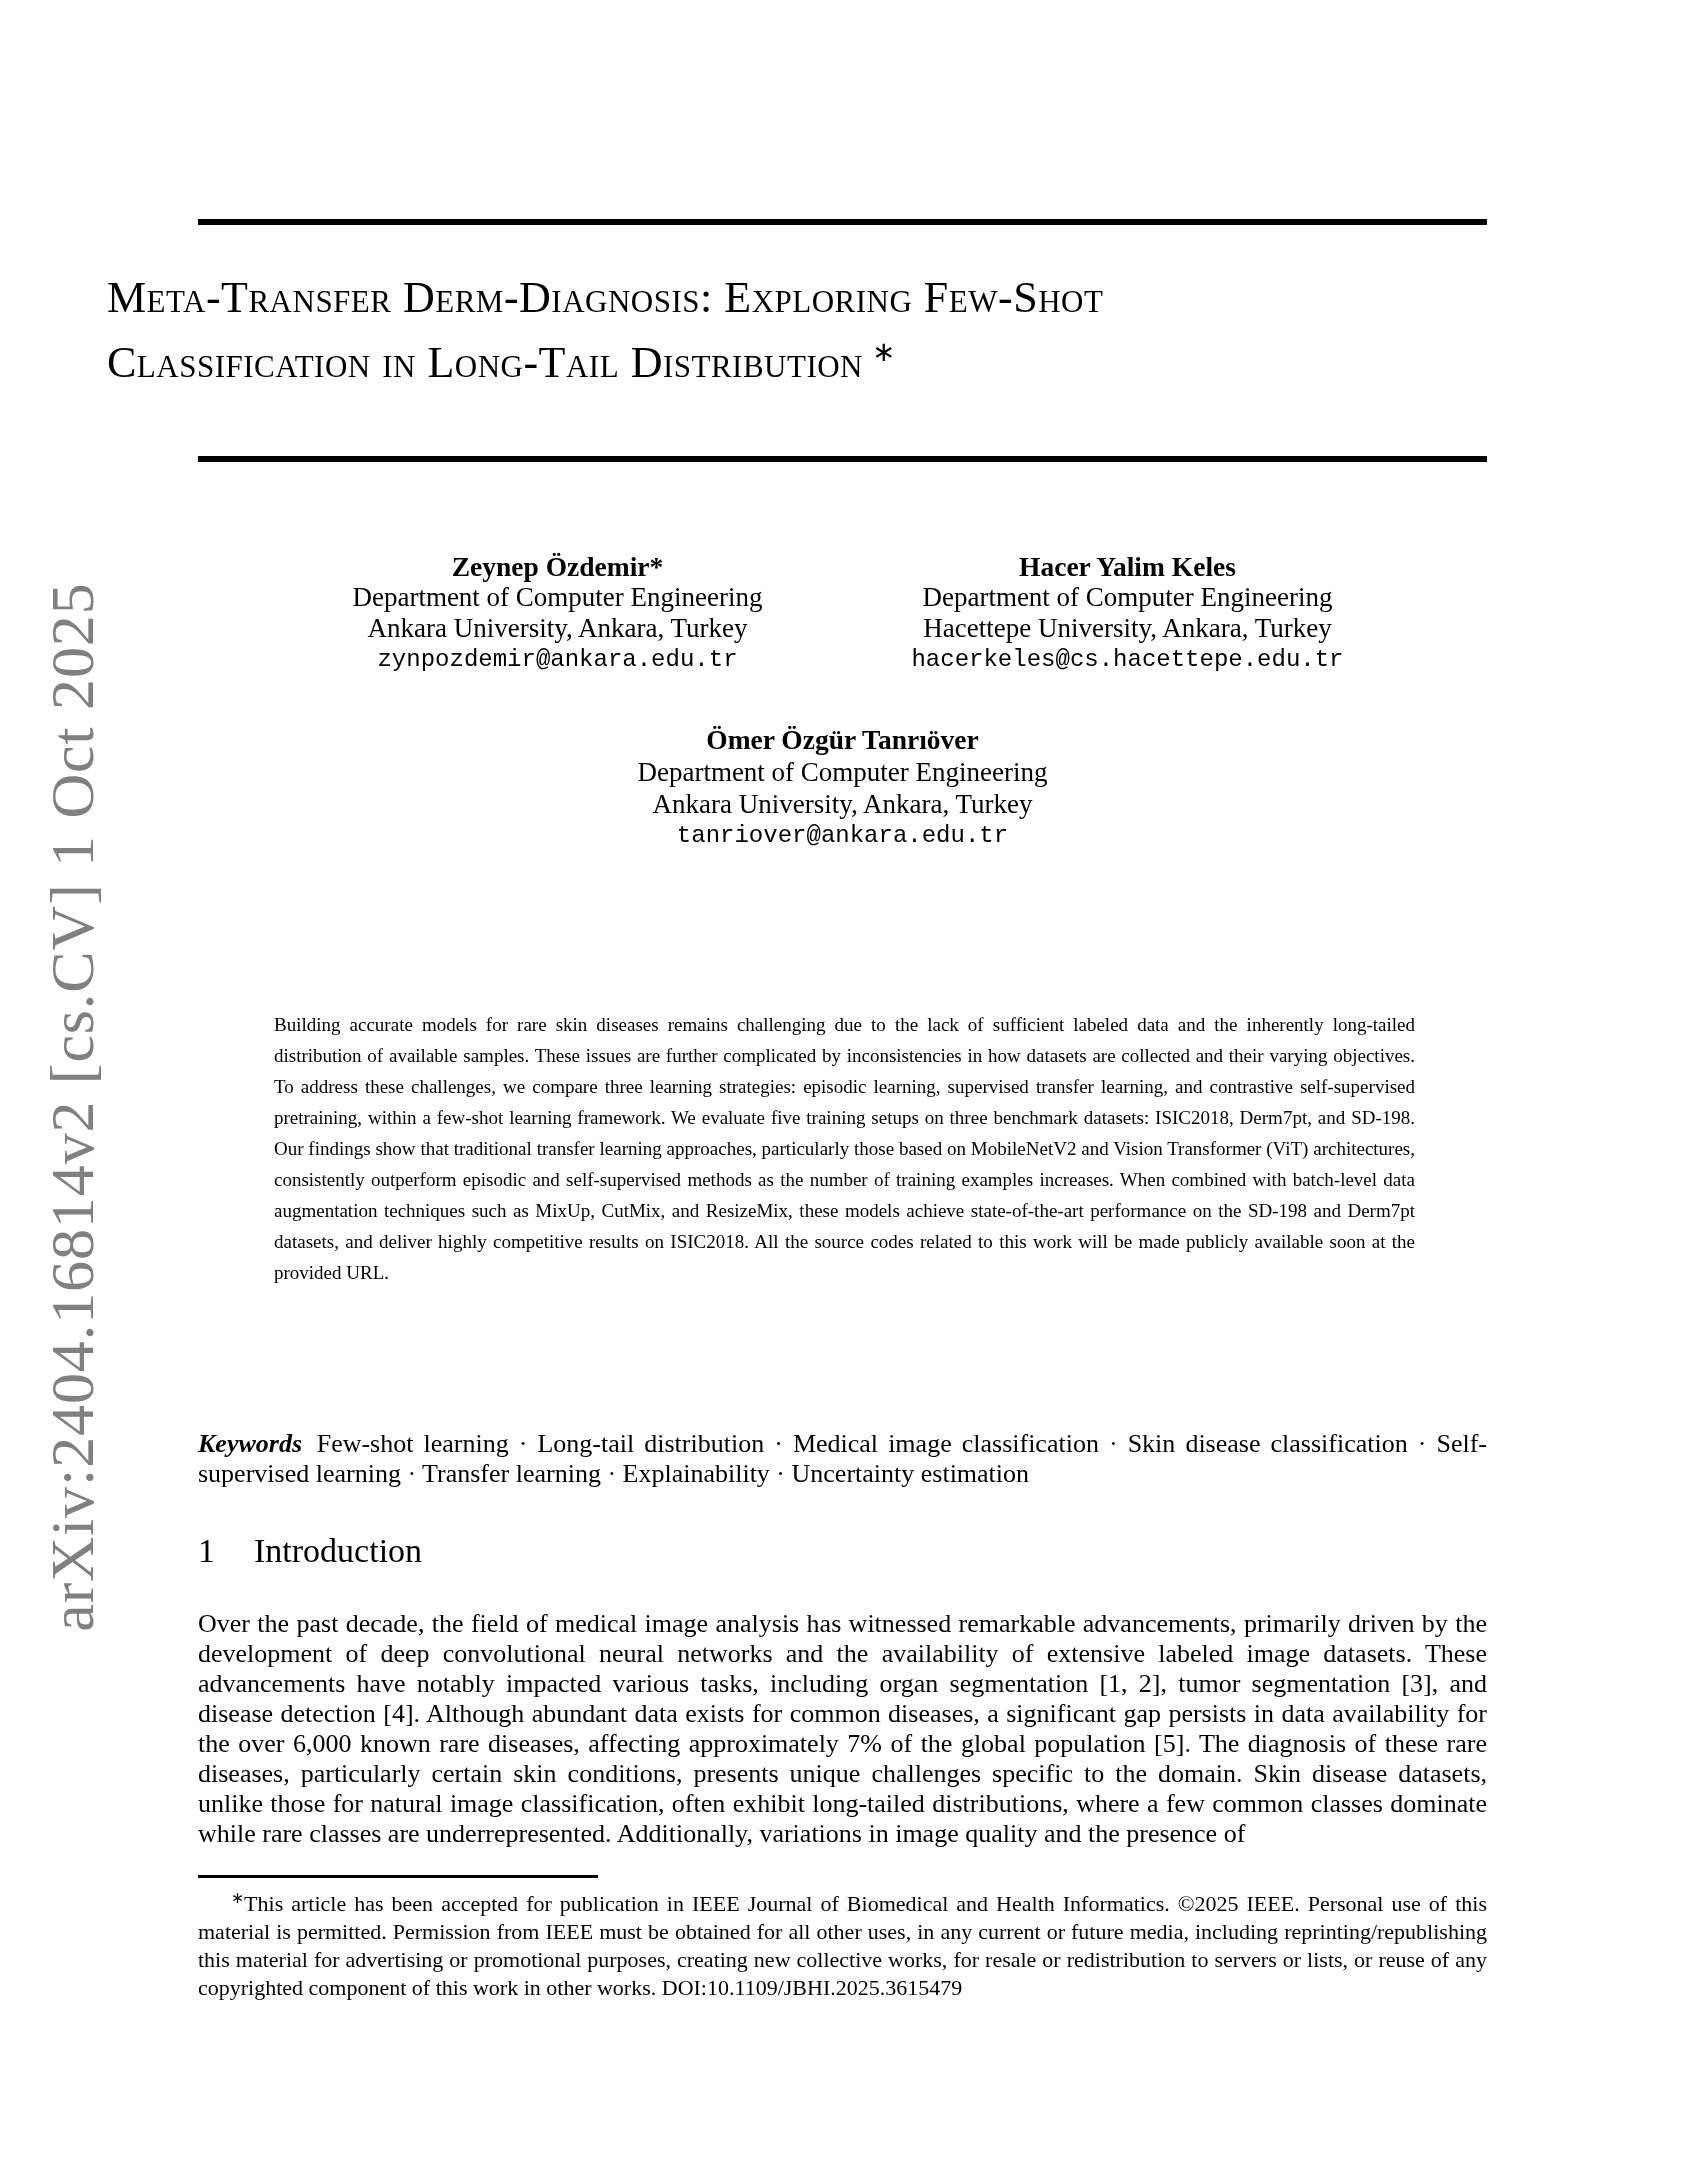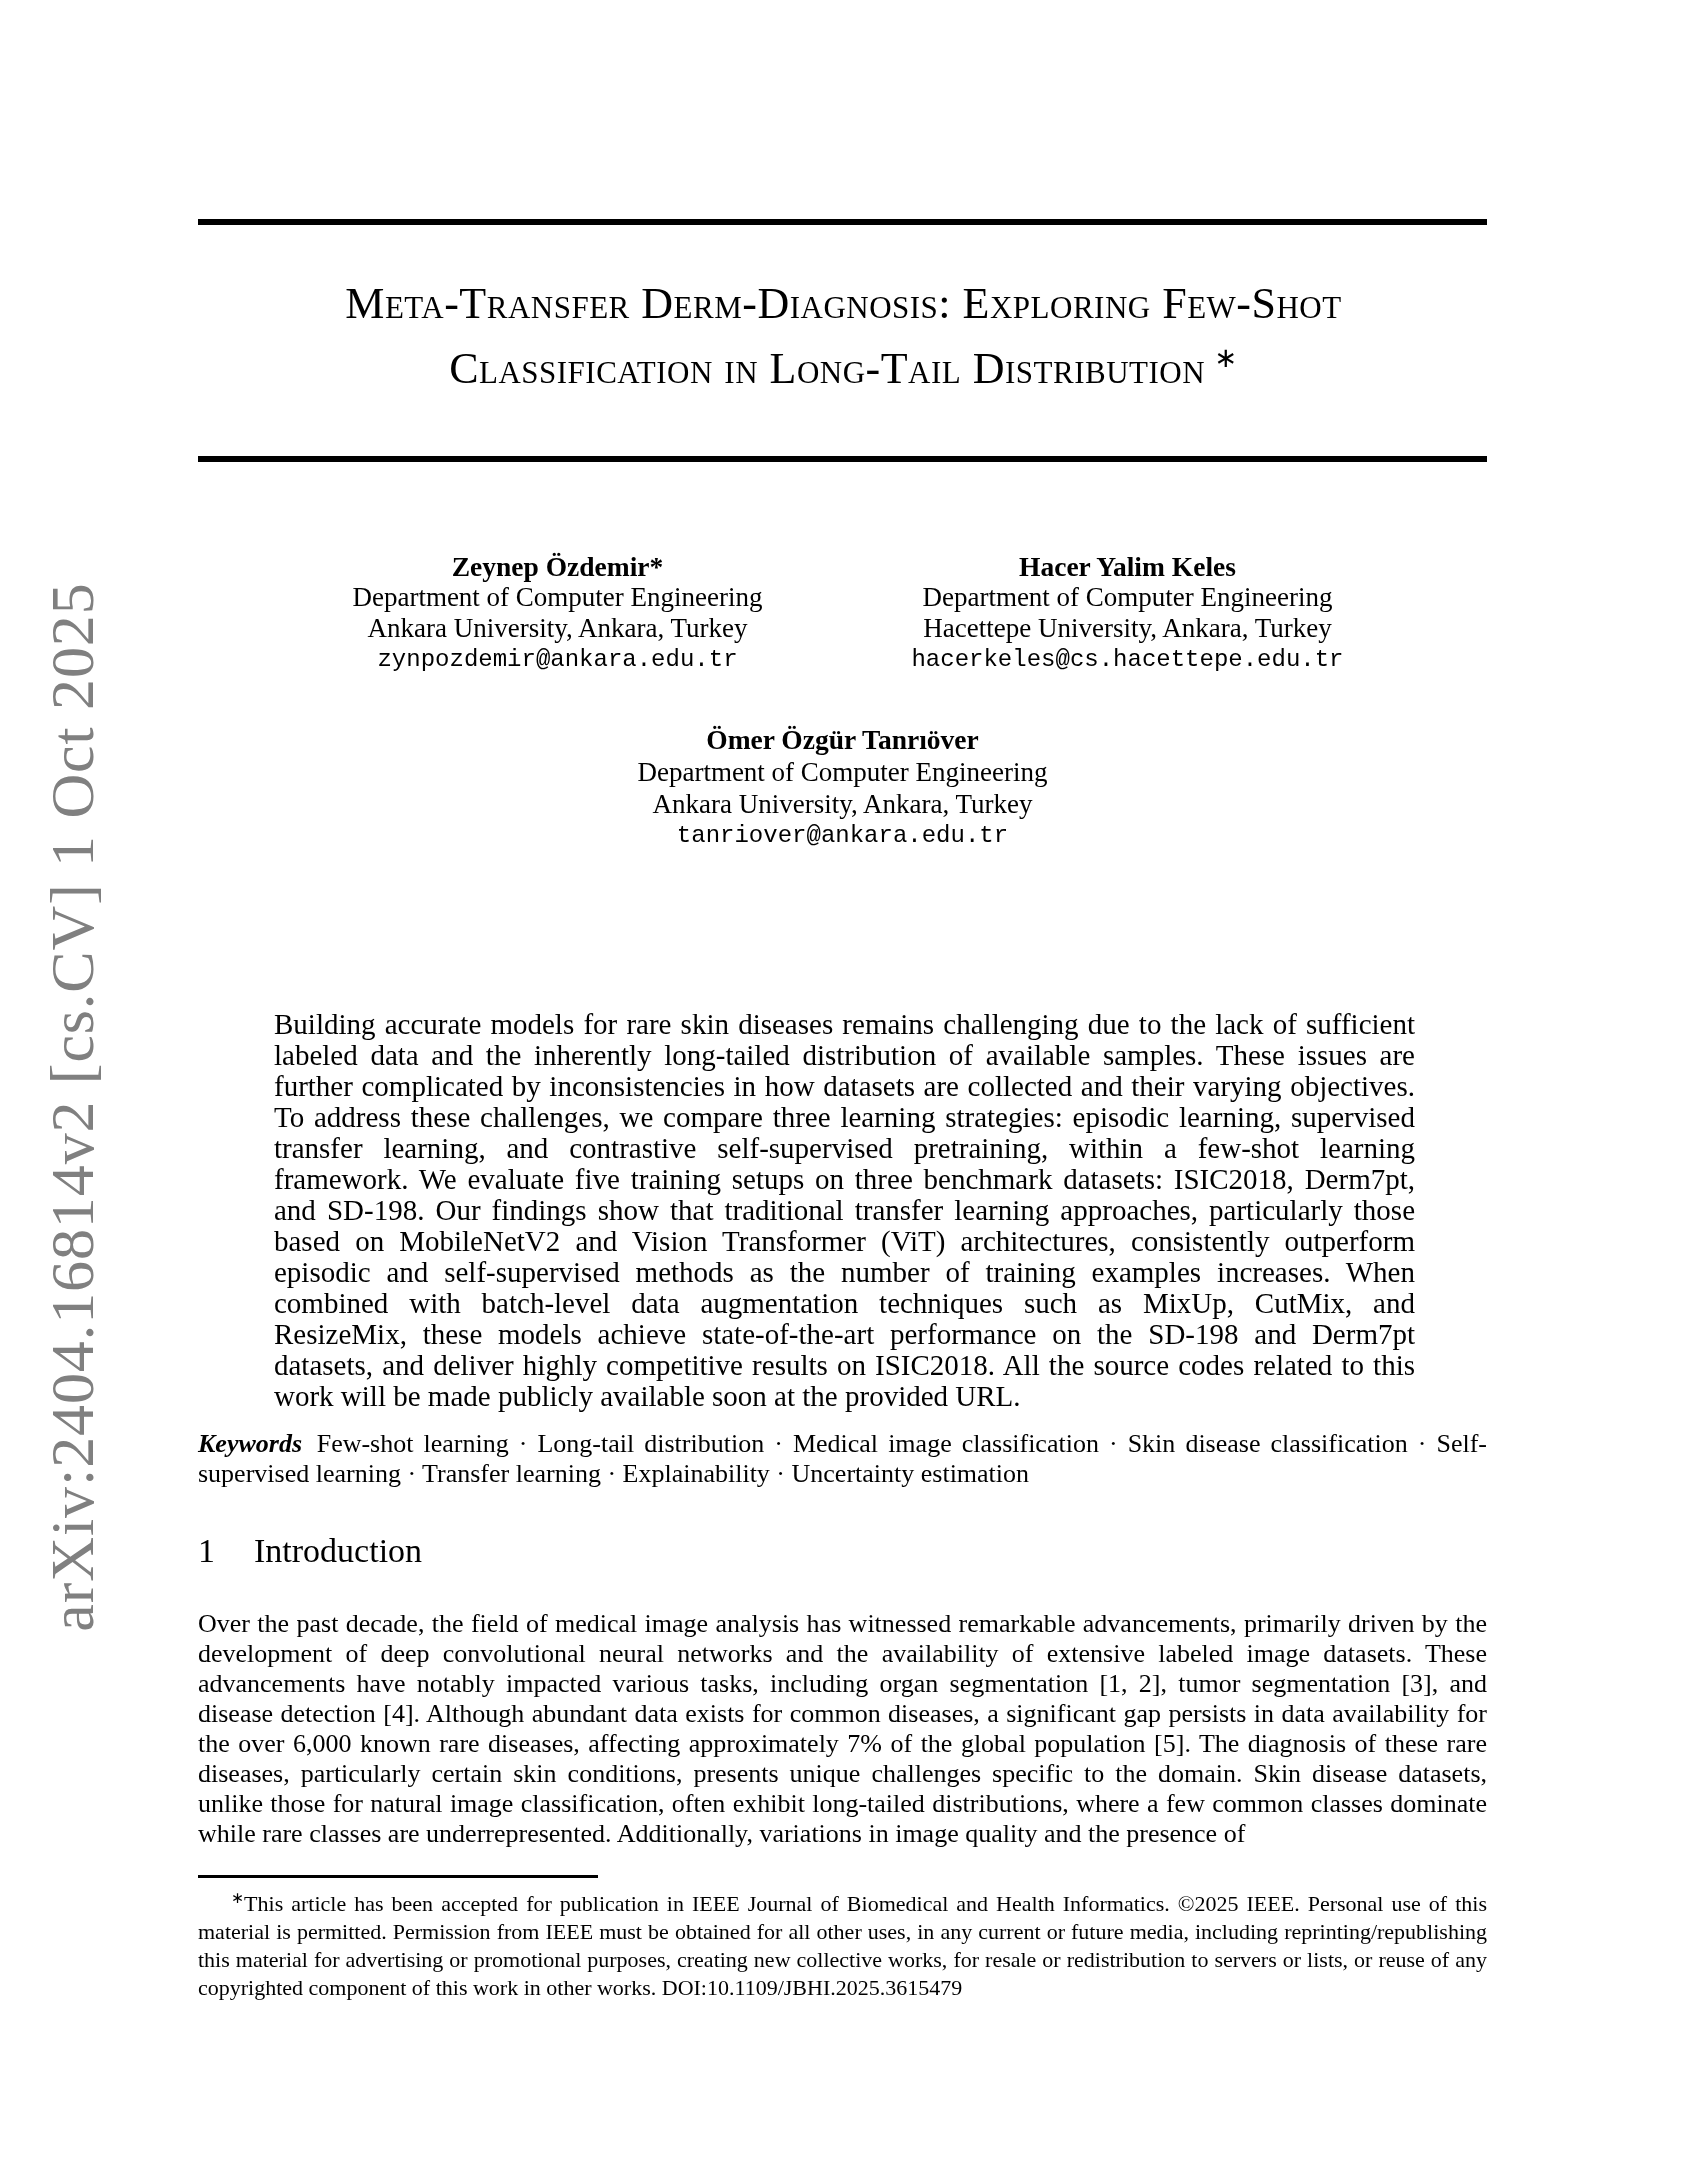--- a/index.html
+++ b/index.html
@@ -8,22 +8,21 @@
     width:1686px;height:2182px;
     background:#ffffff;
     overflow:hidden;
     color:#000;
     font-family:"Liberation Serif", serif;
   }
   .rule{position:absolute;background:#000;}
   #top-rule{top:219px;left:198px;width:1289px;height:5.5px;}
   #bottom-rule{top:456px;left:198px;width:1289px;height:5.5px;}
   #title{
-    position:absolute;top:277px;left:107px;width:1473px;
-    text-align:center;
+    position:absolute;top:271px;left:107px;width:1473px;
     font-variant:small-caps;
     font-size:44px;line-height:54px;
     letter-spacing:0.5px;
   }
   .title-line{white-space:nowrap;}
   #title sup{font-size:27.5px;margin-left:9.2px;}
   #authors-row{
     position:absolute;top:551px;left:198px;width:1289px;
     display:flex;justify-content:center;gap:37px;
   }
@@ -34,21 +33,21 @@
   }
   .author-name{font-weight:bold;font-size:27.5px;}
   .author-email{font-family:"Liberation Mono", monospace;font-size:24px;letter-spacing:0px;}
   #abstract-heading{
     position:absolute;top:953px;left:198px;width:1289px;
     text-align:center;font-weight:bold;font-variant:small-caps;
     font-size:28.5px;letter-spacing:0.9px;
   }
   #abstract-body{
     position:absolute;top:1009px;left:274px;width:1141px;
-    font-size:29px;line-height:31px;
+    font-size:19px;line-height:31px;
     text-align:justify;
   }
   #keywords{
     position:absolute;top:1429px;left:198px;width:1289px;
     font-size:26px;line-height:30px;text-align:justify;
   }
   .kw-label{font-weight:bold;font-style:italic;margin-right:14.7px;}
   #section-heading{
     position:absolute;top:1532px;left:198px;width:1289px;
     font-weight:normal;font-size:34px;margin:0;

